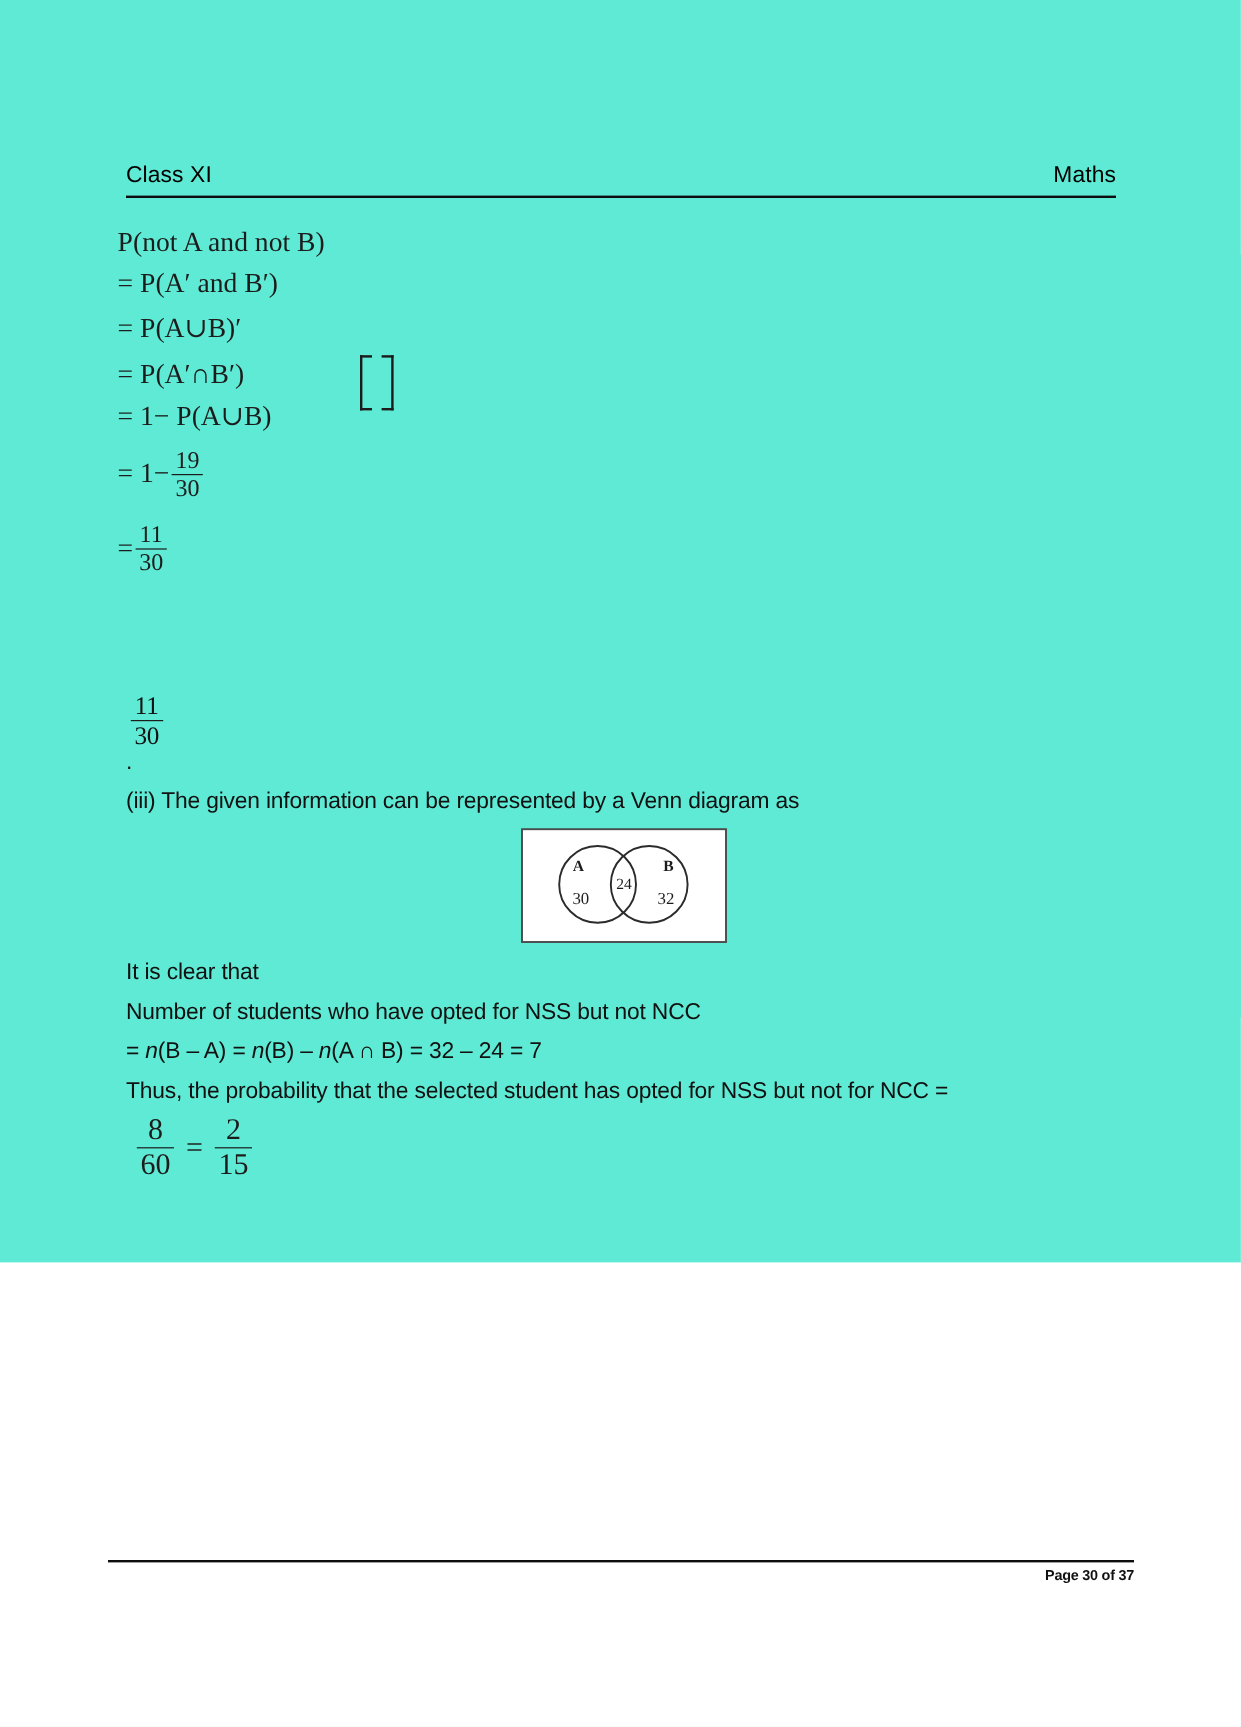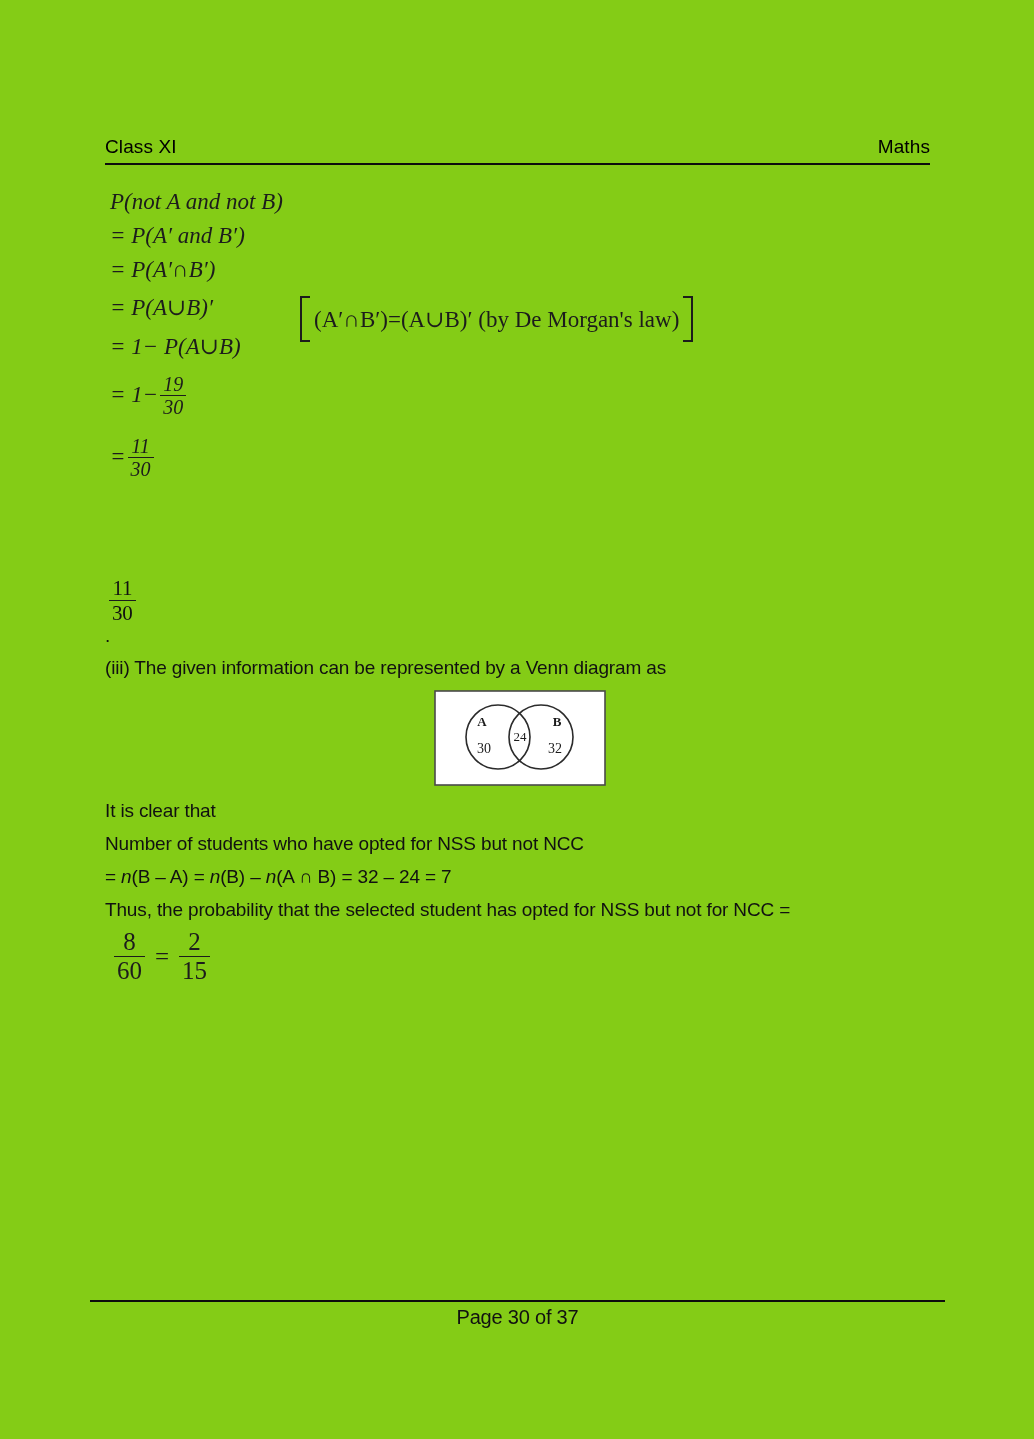--- a/index.html
+++ b/index.html
@@ -13,22 +13,22 @@
     position: relative;
     font-family: "Liberation Sans", sans-serif;
     color: #000000;
     overflow: hidden;
   }
 
   .page {
     position: absolute;
     left: 0; top: 0;
     width: 1034px;
-    height: 1439px;
-    background: #84cc16;
+    height: 1052px;
+    background: #5eead4;
   }
 
   
   .header {
     position: absolute;
     left: 105px;
     top: 136px;
     width: 825px;
     display: flex;
     align-items: baseline;
@@ -37,26 +37,25 @@
     letter-spacing: 0.1px;
     border-bottom: 2px solid #0d0d0d;
     padding-bottom: 5px;
   }
   .header .h-center { flex: 1; text-align: center; }
   .header .h-right { text-align: right; }
 
   
   .mathblock {
     position: absolute;
-    left: 110px;
+    left: 98px;
     top: 185px;
     width: 830px;
     font-family: "Liberation Serif", "DejaVu Serif", serif;
     color: #1c1c1c;
-    font-style: italic;
   }
   .eqline {
     position: relative;
     font-size: 23px;
     height: 34px;
     line-height: 34px;
     white-space: nowrap;
   }
   .eqline.tall {
     height: 60px;
@@ -166,57 +165,56 @@
     left: 90px;
     top: 1300px;
     width: 855px;
     border-top: 2px solid #0d0d0d;
   }
   .footer-text {
     position: absolute;
     left: 90px;
     top: 1306px;
     width: 855px;
-    text-align: center;
+    text-align: right;
     font-family: "Liberation Sans", sans-serif;
-    font-size: 20px;
-    font-weight: normal;
+    font-size: 12px;
+    font-weight: bold;
     color: #111;
     letter-spacing: -0.2px;
   }
 </style>
 </head>
 <body>
 
 <div class="page">
 
   <div class="header">
     <span class="h-left">Class XI</span>
     <span class="h-right">Maths</span>
   </div>
 
   <div class="mathblock">
     <div class="eqline">P(not A and not B)</div>
     <div class="eqline">= P(A′ and B′)</div>
+    <div class="eqline" style="height:42px;line-height:42px;">= P(A∪B)′</div>
     <div class="eqline">= P(A′∩B′)</div>
-    <div class="eqline" style="height:42px;line-height:42px;">= P(A∪B)′</div>
     <div class="eqline" style="height:36px;line-height:36px;">= 1− P(A∪B)</div>
 
     <div class="eqline tall">
       <span>= 1−</span><span class="frac"><span class="num">19</span><span class="den">30</span></span>
     </div>
 
     <div class="eqline tall" style="margin-top:2px;">
       <span>=</span><span class="frac"><span class="num">11</span><span class="den">30</span></span>
     </div>
   </div>
 
   <div class="bracket-note">
     <span class="brk left"></span>
-    <span>(A′∩B′)=(A∪B)′  (by De Morgan's law)</span>
     <span class="brk right"></span>
   </div>
 
   <div class="para" style="left:105px; top:590px;">
     <span class="inline-frac"><span class="num">11</span><span class="den">30</span></span>
   </div>
 
   <div class="para" style="left:105px; top:625px;">.</div>
 
   <div class="para" style="left:105px; top:657px;">(iii) The given information can be represented by a Venn diagram as</div>

